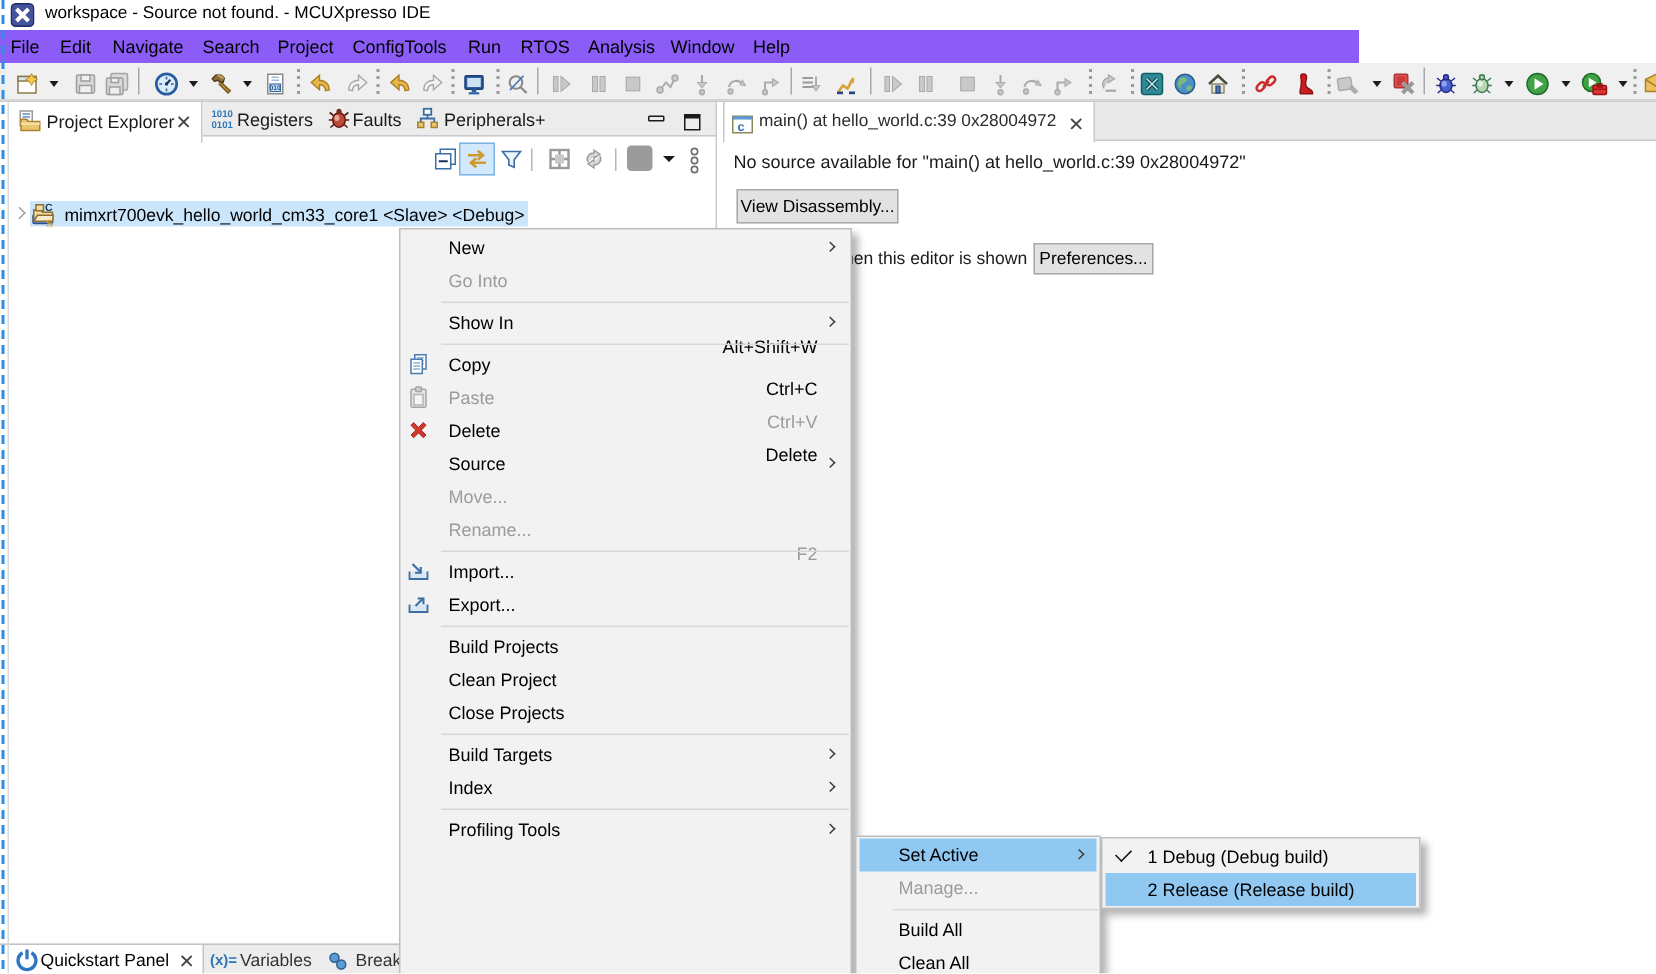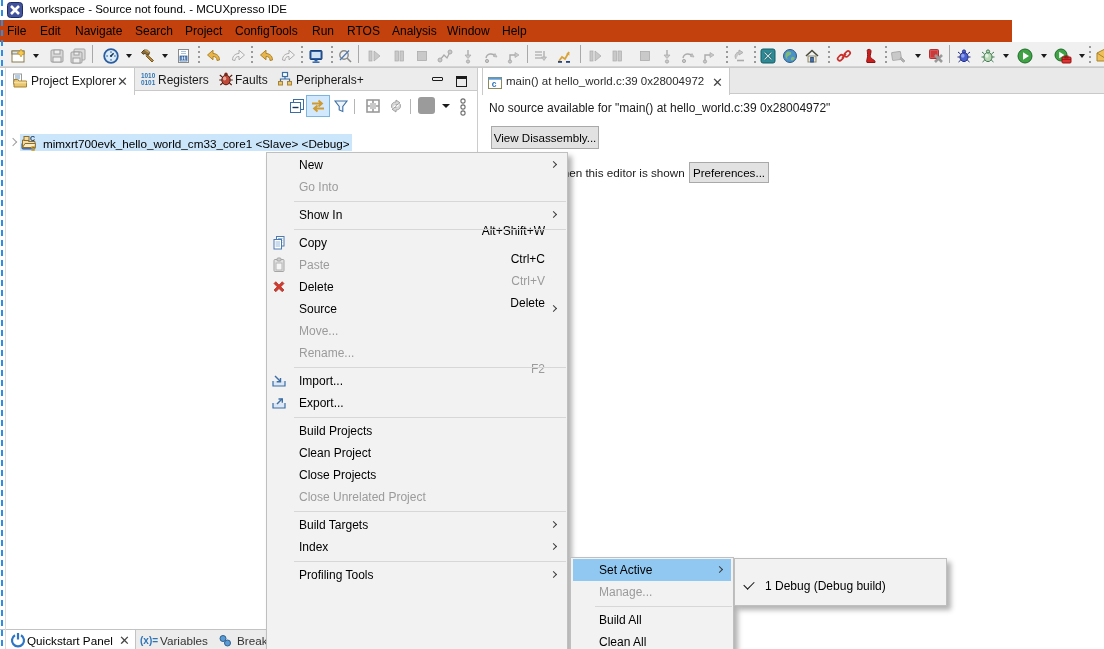--- a/index.html
+++ b/index.html
@@ -2,21 +2,21 @@
 <html><head><meta charset="utf-8">
 <style>
 * { box-sizing: border-box; margin:0; padding:0; }
 html,body { width:1104px; height:649px; overflow:hidden; }
 body { font-family:"Liberation Sans",sans-serif; font-size:12px; color:#000; background:#fff; }
 #root { position:relative; width:1104px; height:649px; background:#fff; overflow:hidden; }
 .abs { position:absolute; }
 
 #titlebar { left:0; top:0; width:1104px; height:20px; background:#fff; }
 #titletext { left:30px; top:3px; }
-#menubar { left:0; top:20px; width:1012px; height:22px; background:#c2410c; }
+#menubar { left:0; top:20px; width:906px; height:22px; background:#8b5cf6; }
 .mi { position:absolute; top:4px; }
 #toolbar { left:0; top:42px; width:1104px; height:25px; background:#f0f0f0; border-bottom:1px solid #d4d4d4; }
 .tbi { position:absolute; top:6px; width:16px; height:16px; }
 .tbarrow { position:absolute; top:12px; width:0; height:0; border-left:3.5px solid transparent; border-right:3.5px solid transparent; border-top:4px solid #1b1b1b; }
 .tbsep { position:absolute; top:3px; width:1px; height:18px; background:#a8a8a8; }
 .tbdot { position:absolute; top:4px; width:2px; height:17px; background-image:repeating-linear-gradient(to bottom,#9a9a9a 0 2px,transparent 2px 5px); }
 #lp-inactive { left:135px; top:68px; width:343px; height:23px; background:#ececec; border-bottom:1px solid #c9c9c9; }
 #lp-activetab { left:0px; top:68px; width:135px; height:27px; background:#fff; border-right:1px solid #c9c9c9; }
 #ed-inactive { left:730px; top:68px; width:374px; height:26px; background:#e9e9e9; border-bottom:1px solid #c9c9c9; }
 #ed-activetab { left:482px; top:68px; width:248px; height:27px; background:#fff; border-right:1px solid #c9c9c9; border-left:1px solid #c9c9c9; }
@@ -473,23 +473,20 @@
       </div>
       <div class="mitem">
         <span class="mlabel" style="left:32px">Build Projects</span>
       </div>
       <div class="mitem">
         <span class="mlabel" style="left:32px">Clean Project</span>
       </div>
       <div class="mitem">
         <span class="mlabel" style="left:32px">Close Projects</span>
       </div>
-      <div class="mitem">
-        <span class="mlabel gray" style="left:32px">Close Unrelated Project</span>
-      </div>
       <div class="msep">
         <div style="left:27px;right:1px"></div>
       </div>
       <div class="mitem">
         <span class="mlabel" style="left:32px">Build Targets</span>
         <div class="marrow" style="right:11px;border-color:#3b3b3b"></div>
       </div>
       <div class="mitem">
         <span class="mlabel" style="left:32px">Index</span>
         <div class="marrow" style="right:11px;border-color:#3b3b3b"></div>
@@ -514,18 +511,22 @@
       <div class="msep">
         <div style="left:24px;right:1px"></div>
       </div>
       <div class="mitem">
         <span class="mlabel" style="left:28px">Build All</span>
       </div>
       <div class="mitem">
         <span class="mlabel" style="left:28px">Clean All</span>
       </div>
     </div>
-<div class="menu" style="left:734px;top:558px;width:213px;height:48px;padding-top:16px">
+<div class="menu" style="left:734px;top:558px;width:213px;height:48px;padding-top:1px">
       <div class="mitem">
         <div class="mcheck"></div>
         <span class="mlabel" style="left:30px">1 Debug (Debug build)</span>
+      </div>
+      <div class="mitem">
+        <div style="position:absolute;left:2px;right:2px;top:0;bottom:0;background:#90c8f2"></div>
+        <span class="mlabel" style="left:30px">2 Release (Release build)</span>
       </div>
     </div>
 </div>
 </body></html>

